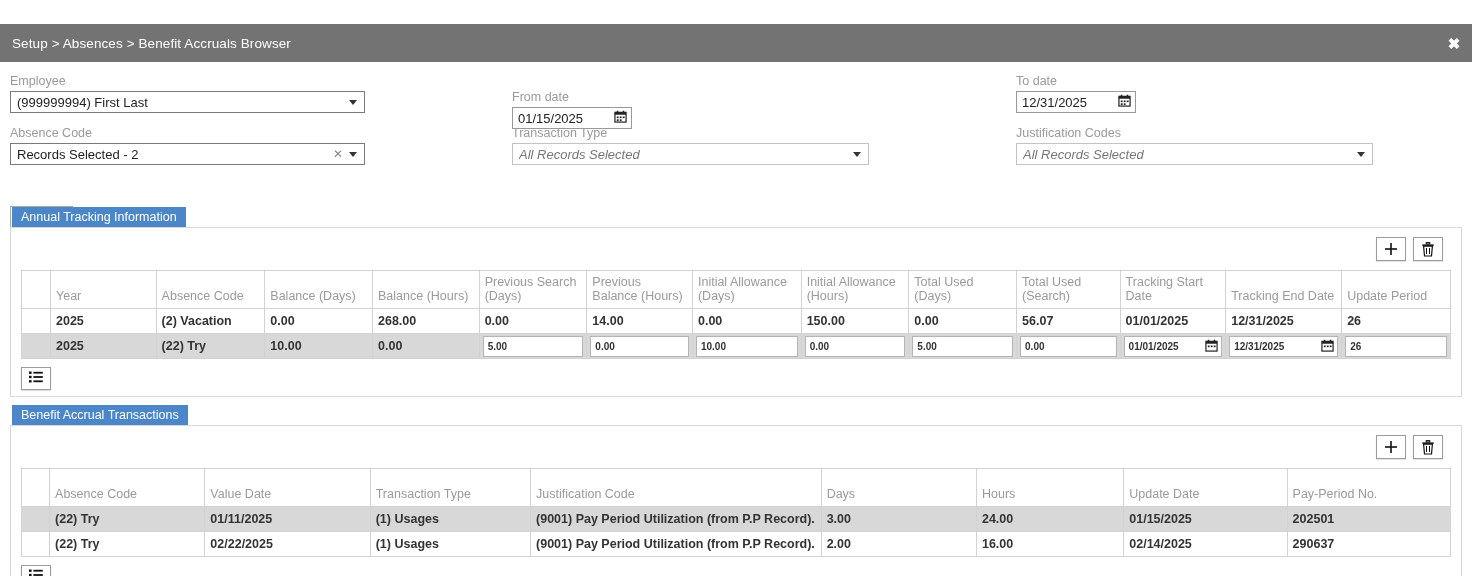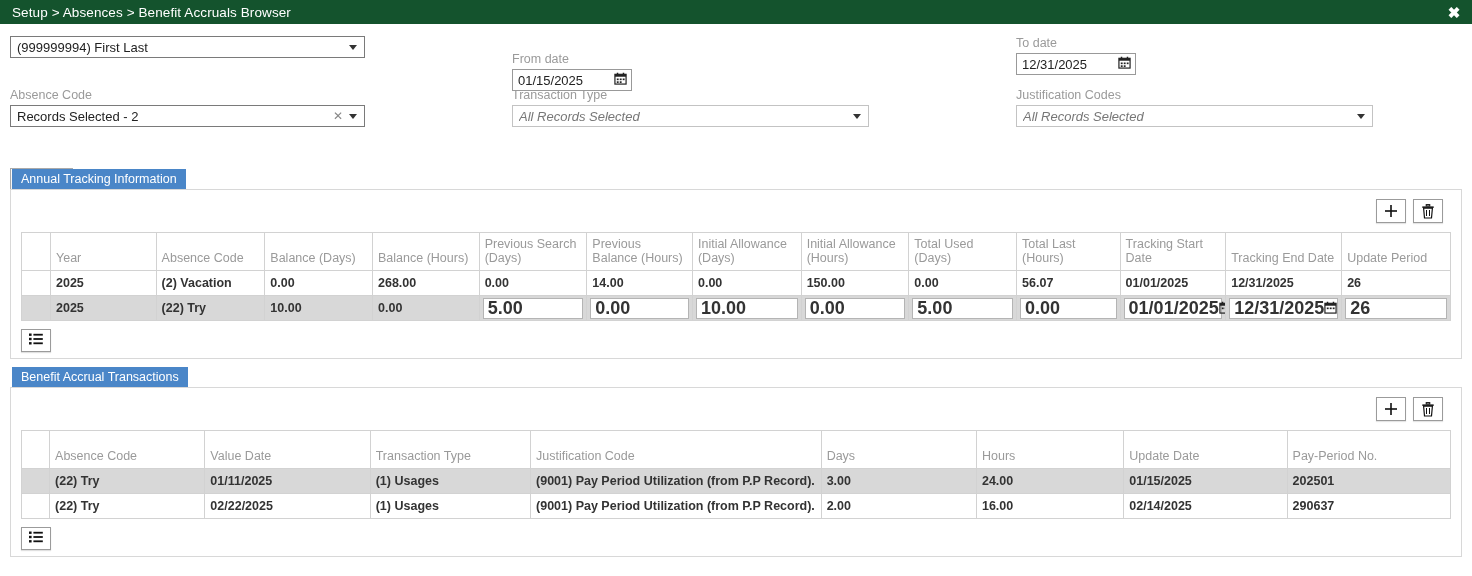--- a/index.html
+++ b/index.html
@@ -8,27 +8,28 @@
     width: 1472px; height: 576px;
     background: #ffffff;
     font-family: "Liberation Sans", sans-serif;
     font-size: 13px;
     color: #333;
     overflow: hidden;
   }
 
   
   .titlebar {
-    height: 24px;
-    background: #14532d;
+    height: 38px;
+    background: #737373;
     color: #ffffff;
     display: flex;
     align-items: center;
     padding: 0 8px 0 12px;
     font-size: 13.5px;
+    margin-top: 24px;
   }
   .titlebar .breadcrumb { flex: 1; letter-spacing: .1px; }
   .titlebar .close-btn {
     width: 20px; height: 20px;
     display: flex; align-items: center; justify-content: center;
     font-size: 15px; font-weight: bold; cursor: pointer;
     line-height: 1;
   }
 
   
@@ -166,21 +167,21 @@
   table.grid tbody td { height: 25px; color: #333; font-weight: bold; }
   tr.alt td { background: #d8d8d8; }
 
   .cellinput {
     border: 1px solid #b4b4b4;
     background: #fff;
     height: 21px;
     display: flex;
     align-items: center;
     padding: 0 3px 0 4px;
-    font-size: 18px;
+    font-size: 10px;
     color: #333;
     margin: 0 -2px;
   }
   .cellinput .civ { flex: 1; }
 
   
   .linkcell { color: #3b6fa8; }
 
   .panel-footer {
     padding-top: 8px;
@@ -199,20 +200,21 @@
 <body>
 
 <div class="titlebar">
   <span class="breadcrumb">Setup &gt; Absences &gt; Benefit Accruals Browser</span>
   <span class="close-btn">✖</span>
 </div>
 
 <div class="criteria">
 
   <div class="field" style="left:10px; top:12px; width:355px;">
+    <div class="field-label">Employee</div>
     <div class="select-box thick">
       <span class="val">(999999994) First Last</span>
       <span class="caret"></span>
     </div>
   </div>
 
   <div class="field" style="left:10px; top:64px; width:355px;">
     <div class="field-label">Absence Code</div>
     <div class="select-box thick">
       <span class="val">Records Selected - 2</span>
@@ -335,21 +337,21 @@
           <th class="rowsel"></th>
           <th>Year</th>
           <th>Absence Code</th>
           <th>Balance (Days)</th>
           <th>Balance (Hours)</th>
           <th>Previous Search (Days)</th>
           <th>Previous Balance (Hours)</th>
           <th>Initial Allowance (Days)</th>
           <th>Initial Allowance (Hours)</th>
           <th>Total Used (Days)</th>
-          <th>Total Last (Hours)</th>
+          <th>Total Used (Search)</th>
           <th>Tracking Start Date</th>
           <th>Tracking End Date</th>
           <th>Update Period</th>
         </tr>
       </thead>
       <tbody>
 
         <tr>
           <td></td>
           <td>2025</td>

